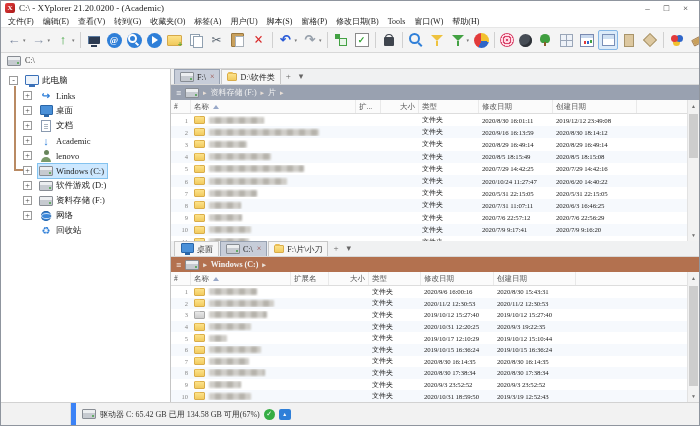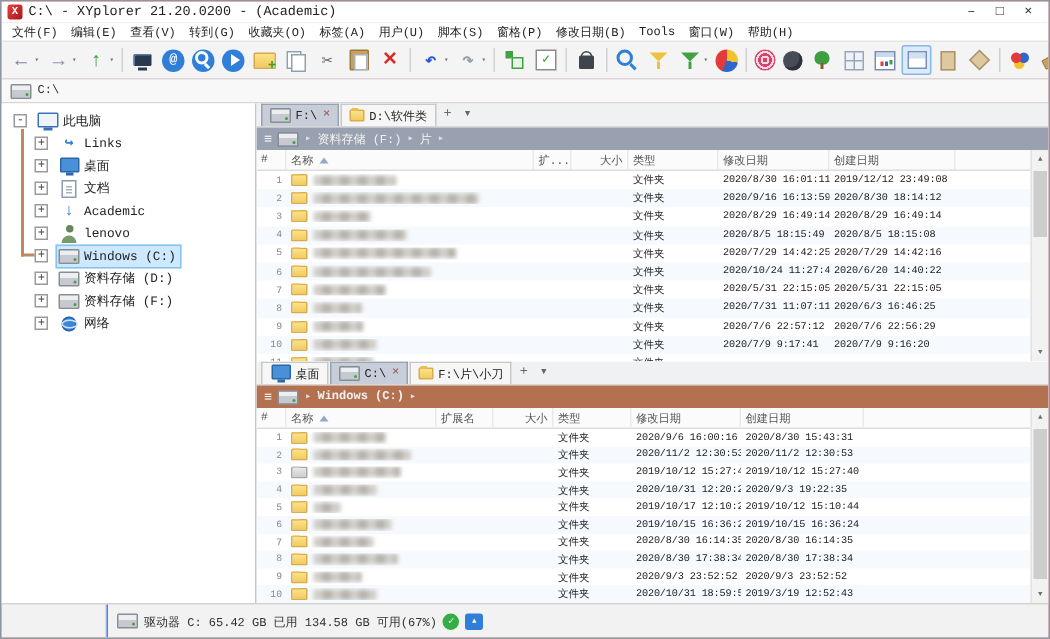--- a/index.html
+++ b/index.html
@@ -1,18 +1,18 @@
 <!DOCTYPE html>
 <html><head>
 <meta charset="utf-8">
 <style>
   *{box-sizing:border-box;margin:0;padding:0}
   html,body{background:#d8d8d8}
-  .window{width:700px;height:426px;position:relative;background:#fca5a5;border:1px solid #8f959e;
-    font-family:Liberation Mono, monospace;overflow:hidden;margin:0 auto}
+  .window{width:700px;height:426px;position:relative;background:#8b5cf6;border:1px solid #8f959e;
+    font-family:Liberation Serif, serif;overflow:hidden;margin:0 auto}
   
   .titlebar{height:14px;display:flex;align-items:center;padding:0 4px;font-size:9px;color:#222;background:#fff}
   .app-icon{width:10px;height:10px;border-radius:2px;background:linear-gradient(135deg,#e84040,#a81818);
     color:#fff;font-size:7px;font-weight:bold;display:flex;align-items:center;justify-content:center;margin-right:4px}
   .win-controls{margin-left:auto;display:flex}
   .win-btn{width:19px;text-align:center;font-size:9px;color:#333;line-height:13px}
   
   .menubar{height:13px;display:flex;align-items:center;gap:5px;padding:0 5px;font-size:8px;color:#222;
     background:#fff;border-bottom:1px solid #e6e6e6;white-space:nowrap;overflow:hidden}
   .menu-item{padding:0 2px}
@@ -145,21 +145,21 @@
   .sb-up{top:0}.sb-down{bottom:0}
   .sb-thumb{position:absolute;left:1px;right:1px;background:#cdcdcd}
   .pane-top .sb-thumb{top:14px;height:44px}
   .pane-bottom .sb-thumb{top:14px;height:100px}
   
   .statusbar{position:absolute;left:0;right:0;bottom:0;height:23px;background:#f2f2f2;border-top:1px solid #d2d2d2;
     display:flex;align-items:center;font-size:8px;color:#333;white-space:nowrap}
   .ss{padding:0 6px;height:100%;display:flex;align-items:center;gap:4px}
   .ss.b{border-right:1px solid #dcdcdc}
   .ss1{width:70px}.ss2{width:262px}.ss3{flex:1}
-  .ss4{border-left:1px solid #3b82f6}
+  .ss4{border-left:5px solid #3b82f6}
   .ok-icon{width:11px;height:11px;border-radius:50%;background:#35ad44;color:#fff;font-size:7px;display:flex;align-items:center;justify-content:center}
   .panel-icon{width:12px;height:11px;border-radius:2px;background:#2f7fd8;color:#fff;font-size:5px;display:flex;align-items:center;justify-content:center}
 </style>
 </head>
 <body>
 
 <div class="window">
   <div class="titlebar">
     <span class="app-icon">X</span>
     <span>C:\ - XYplorer 21.20.0200 - (Academic)</span>
@@ -350,35 +350,42 @@
           <span class="expander">+</span>
           <span class="tree-inner">
             <span class="ti ti-drive"></span>
             <span class="tree-label">Windows (C:)</span>
           </span>
         </div>
         <div class="tree-row lvl1">
           <span class="expander">+</span>
           <span class="tree-inner">
             <span class="ti ti-drive"></span>
-            <span class="tree-label">资料存储 (D:)</span>
+            <span class="tree-label">软件游戏 (D:)</span>
           </span>
         </div>
         <div class="tree-row lvl1">
           <span class="expander">+</span>
           <span class="tree-inner">
             <span class="ti ti-drive"></span>
             <span class="tree-label">资料存储 (F:)</span>
           </span>
         </div>
         <div class="tree-row lvl1">
           <span class="expander">+</span>
           <span class="tree-inner">
             <span class="ti ti-network"></span>
             <span class="tree-label">网络</span>
+          </span>
+        </div>
+        <div class="tree-row lvl1">
+          <span class="expander none"></span>
+          <span class="tree-inner">
+            <span class="ti ti-recycle"></span>
+            <span class="tree-label">回收站</span>
           </span>
         </div>
       </div>
 
     <div class="panes">
       <div class="pane pane-top" id="pane-top">
         <div class="tabbar">
             <div class="tab active">
               <span class="ti ti-drive"></span>
               <span class="tab-label">F:\</span>

